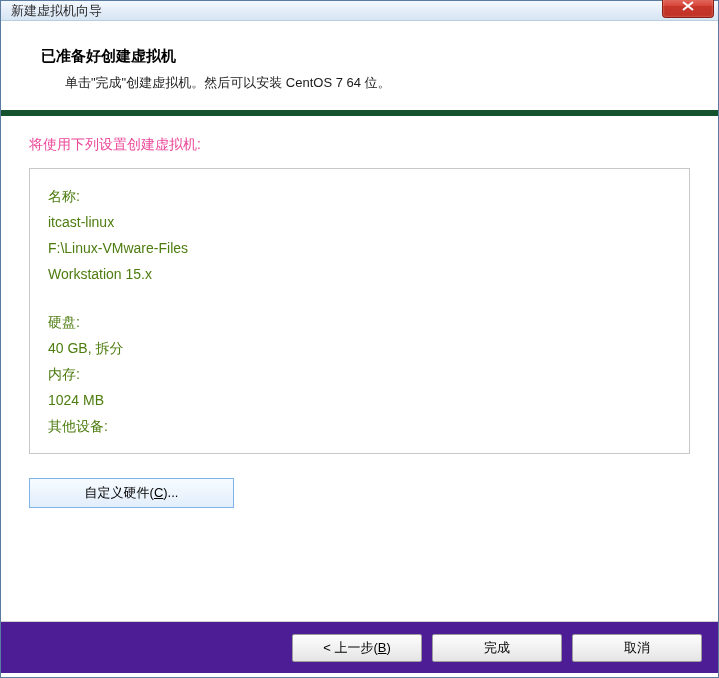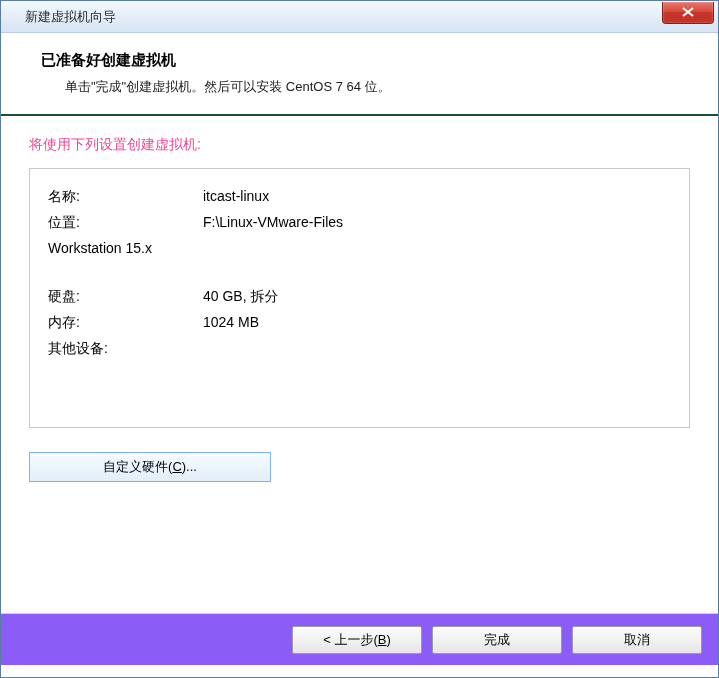--- a/index.html
+++ b/index.html
@@ -12,27 +12,27 @@
     overflow: hidden;
   }
   .window {
     width: 719px;
     height: 678px;
     background: #ffffff;
     border: 1px solid #5a7ca0;
     position: relative;
   }
   .titlebar {
-    height: 32px;
+    height: 20px;
     background: linear-gradient(to bottom, #f4f9ff 0%, #e4edf8 50%, #d7e5f4 100%);
     border-bottom: 1px solid #b8cde2;
     display: flex;
     align-items: center;
     justify-content: space-between;
-    padding-left: 24px;
+    padding-left: 10px;
   }
   .titlebar-title {
     color: #2b2b2b;
     font-size: 13px;
   }
   .close-btn {
     width: 52px;
     height: 22px;
     margin-right: 4px;
     margin-top: -8px;
@@ -42,22 +42,22 @@
     border-radius: 0 0 4px 4px;
     display: flex;
     align-items: center;
     justify-content: center;
     color: #fff;
     font-weight: bold;
     box-shadow: inset 0 0 2px rgba(255,255,255,0.5);
   }
   .close-btn svg { display:block; }
   .header-block {
-    padding: 18px 30px 18px 40px;
-    border-bottom: 2px solid #14532d;
+    padding: 26px 30px 18px 40px;
+    border-bottom: 6px solid #14532d;
     background: #ffffff;
   }
   .header-title {
     font-size: 15px;
     font-weight: bold;
     color: #000;
     margin-bottom: 8px;
   }
   .header-sub {
     font-size: 13px;
@@ -72,51 +72,52 @@
   .summary-box {
     border: 1px solid #c8c8c8;
     background: #ffffff;
     padding: 14px 18px;
     min-height: 260px;
   }
   .row {
     display: flex;
     line-height: 26px;
     font-size: 14px;
-    color: #000000;
+    color: #4d7c0f;
+    flex-direction: column;
   }
   .row .label {
     width: 155px;
     flex-shrink: 0;
   }
   .row .value {
     flex: 1;
   }
   .gap { height: 22px; }
   .customize-btn {
     margin-top: 24px;
-    width: 242px;
+    width: 205px;
     height: 30px;
     background: linear-gradient(to bottom, #ffffff, #e9e9e9);
     border: 1px solid #8a8a8a;
     font-size: 13px;
     font-family: inherit;
     cursor: pointer;
     outline: 1px solid #7eb4ea;
     outline-offset: -1px;
     border: 1px solid #5a8fc6;
     background: linear-gradient(to bottom, #f6fbff, #e2eefb);
   }
   .customize-btn .underline { text-decoration: underline; }
   .footer {
     position: absolute;
-    left: 0; right: 0; bottom: 12px;
+    left: 0; right: 0; bottom: 4px;
     height: 52px;
     border-top: 1px solid #d0d0d0;
-    background: #8b5cf6;
+    background: #4c1d95;
     display: flex;
     align-items: center;
     justify-content: flex-end;
     padding-right: 16px;
     gap: 10px;
   }
   .footer button {
     min-width: 130px;
     height: 28px;
     font-family: inherit;
@@ -153,21 +154,20 @@
 
   <div class="main-panel">
     <div class="settings-label">将使用下列设置创建虚拟机:</div>
 
     <div class="summary-box">
       <div class="row">
         <div class="label">名称:</div>
         <div class="value">itcast-linux</div>
       </div>
       <div class="row">
-        <div class="label">位置:</div>
         <div class="value">F:\Linux-VMware-Files</div>
       </div>
       <div class="row">
         <div class="value">Workstation 15.x</div>
       </div>
       <div class="gap"></div>
       <div class="row">
         <div class="label">硬盘:</div>
         <div class="value">40 GB, 拆分</div>
       </div>

